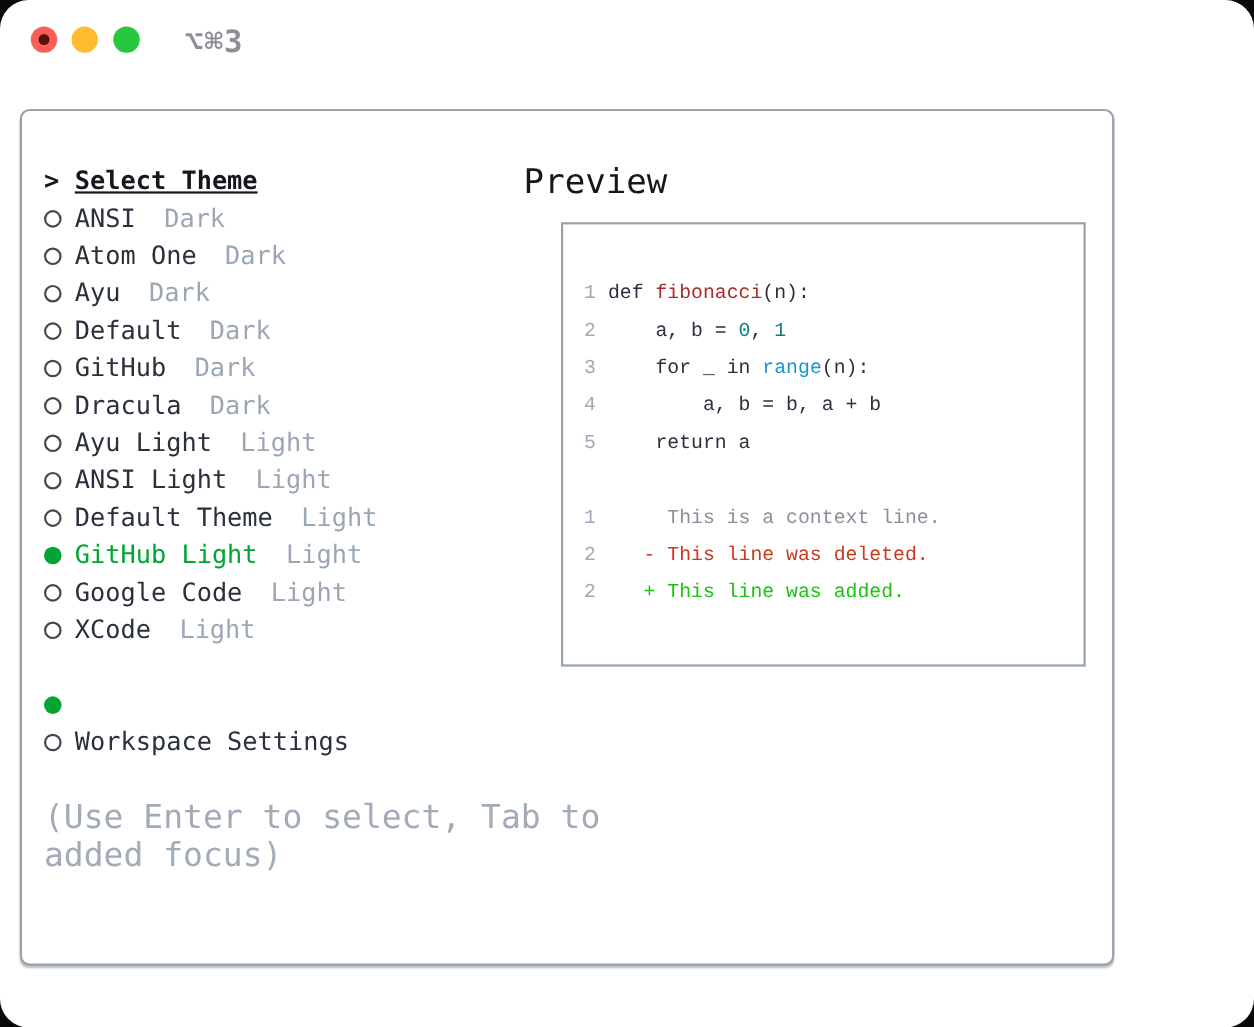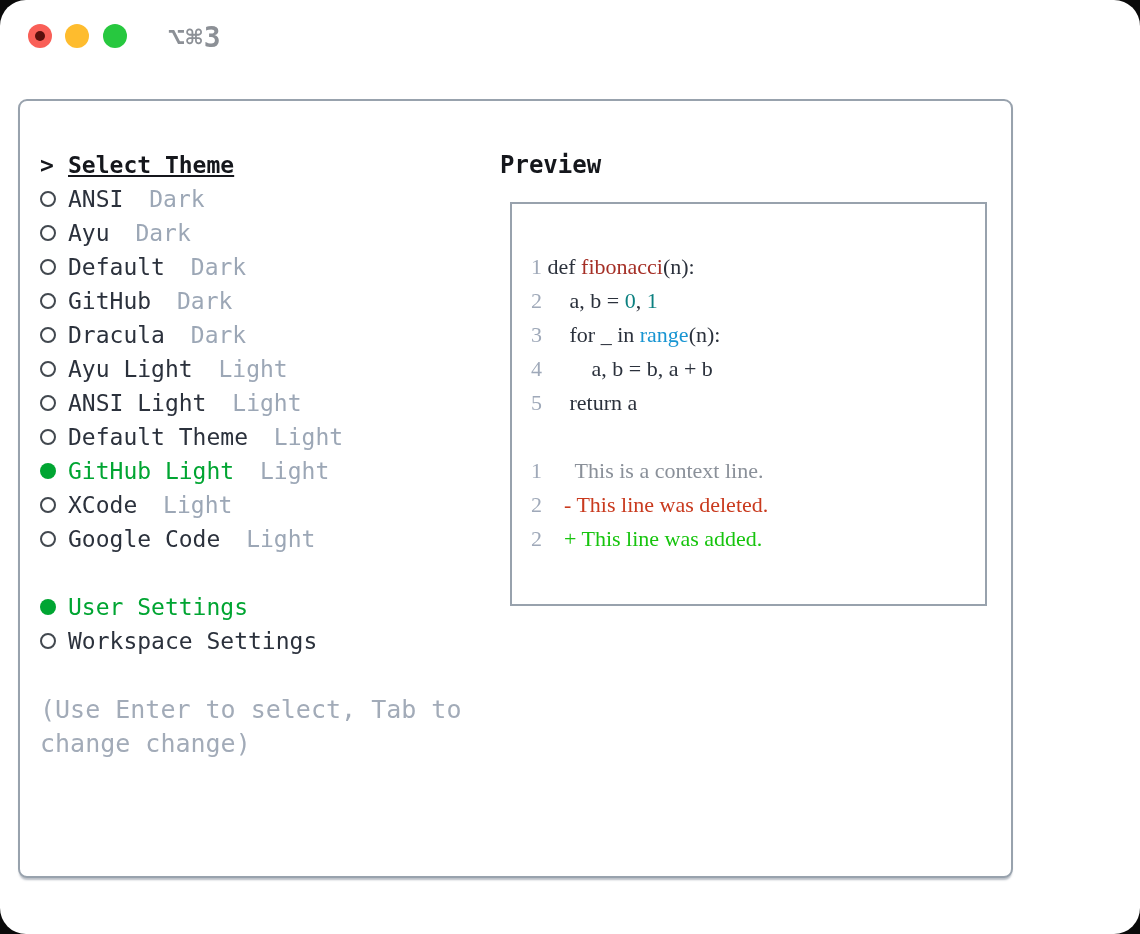--- a/index.html
+++ b/index.html
@@ -37,33 +37,33 @@
   .apply-title{color:var(--heading);white-space:pre;}
   .circle{
     width:12px;height:12px;border:2px solid var(--circle-stroke);border-radius:50%;
     box-sizing:content-box;
   }
   .circle.filled{width:16px;height:16px;border:none;background:var(--green-select);}
   .row-text{white-space:pre;}
   .theme-name{color:var(--text);}
   .theme-name.selected{color:var(--green-select);}
   .badge{color:var(--muted);margin-left:12px;}
-  .help-row{color:var(--help);font-size:25px;height:34px;display:flex;align-items:center;white-space:pre;}
+  .help-row{color:var(--help);font-size:30px;height:34px;display:flex;align-items:center;white-space:pre;}
   
   .preview-label{
-    position:absolute;left:480px;top:47px;height:34px;display:flex;align-items:center;
-    font-size:24px;font-weight:bold;color:var(--heading);
+    position:absolute;left:456px;top:47px;height:34px;display:flex;align-items:center;
+    font-size:31px;font-weight:normal;color:var(--heading);
   }
   .preview-box{
     position:absolute;left:490px;top:101px;width:477px;height:404px;
     border:2px solid var(--border);box-sizing:border-box;background:#fff;
   }
   pre.code{
-    margin:0;padding:46px 0 0 19px;font-size:22px;line-height:34px;white-space:pre;
-    font-family:Liberation Serif, serif;color:var(--text);
+    margin:0;padding:46px 0 0 19px;font-size:18px;line-height:34px;white-space:pre;
+    font-family:Liberation Mono, monospace;color:var(--text);
   }
   .seg-plain{color:var(--text);}
   .seg-num{color:var(--lineno);}
   .seg-func{color:var(--code-func);}
   .seg-tealnum{color:var(--code-number);}
   .seg-builtin{color:var(--code-builtin);}
   .seg-ctx{color:var(--diff-context);}
   .seg-del{color:var(--diff-deleted);}
   .seg-add{color:var(--diff-added);}
 </style>
@@ -94,20 +94,26 @@
           <div class="row">
             <span class="marker">
               <span class="circle"></span>
             </span>
             <span class="row-text"><span class="theme-name">ANSI</span><span class="badge"> Dark</span></span>
           </div>
           <div class="row">
             <span class="marker">
               <span class="circle"></span>
             </span>
+            <span class="row-text"><span class="theme-name">Atom One</span><span class="badge"> Dark</span></span>
+          </div>
+          <div class="row">
+            <span class="marker">
+              <span class="circle"></span>
+            </span>
             <span class="row-text"><span class="theme-name">Ayu</span><span class="badge"> Dark</span></span>
           </div>
           <div class="row">
             <span class="marker">
               <span class="circle"></span>
             </span>
             <span class="row-text"><span class="theme-name">Default</span><span class="badge"> Dark</span></span>
           </div>
           <div class="row">
             <span class="marker">
@@ -142,52 +148,51 @@
           <div class="row">
             <span class="marker">
               <span class="circle filled"></span>
             </span>
             <span class="row-text"><span class="theme-name selected">GitHub Light</span><span class="badge"> Light</span></span>
           </div>
           <div class="row">
             <span class="marker">
               <span class="circle"></span>
             </span>
+            <span class="row-text"><span class="theme-name">Google Code</span><span class="badge"> Light</span></span>
+          </div>
+          <div class="row">
+            <span class="marker">
+              <span class="circle"></span>
+            </span>
             <span class="row-text"><span class="theme-name">XCode</span><span class="badge"> Light</span></span>
           </div>
-          <div class="row">
-            <span class="marker">
-              <span class="circle"></span>
-            </span>
-            <span class="row-text"><span class="theme-name">Google Code</span><span class="badge"> Light</span></span>
-          </div>
         </div>
 
       <div class="spacer"></div>
 
 
       <div id="apply-list">
           <div class="row">
             <span class="marker">
               <span class="circle filled"></span>
             </span>
-            <span class="row-text"><span class="theme-name selected">User Settings</span></span>
           </div>
           <div class="row">
             <span class="marker">
               <span class="circle"></span>
             </span>
             <span class="row-text"><span class="theme-name">Workspace Settings</span></span>
           </div>
         </div>
 
       <div class="spacer"></div>
 
       <div class="help-row">(Use Enter to select, Tab to</div>
-      <div class="help-row">change change)</div>
+      <div class="help-row">added focus)</div>
     </div>
 
     <div class="preview-label">Preview</div>
     <div class="preview-box">
       <pre class="code" id="code-pre"><span class="seg-num">1</span><span class="seg-plain"> def </span><span class="seg-func">fibonacci</span><span class="seg-plain">(n):</span>
 <span class="seg-num">2</span><span class="seg-plain">     a, b = </span><span class="seg-tealnum">0</span><span class="seg-plain">, </span><span class="seg-tealnum">1</span>
 <span class="seg-num">3</span><span class="seg-plain">     for _ in </span><span class="seg-builtin">range</span><span class="seg-plain">(n):</span>
 <span class="seg-num">4</span><span class="seg-plain">         a, b = b, a + b</span>
 <span class="seg-num">5</span><span class="seg-plain">     return a</span>
 

